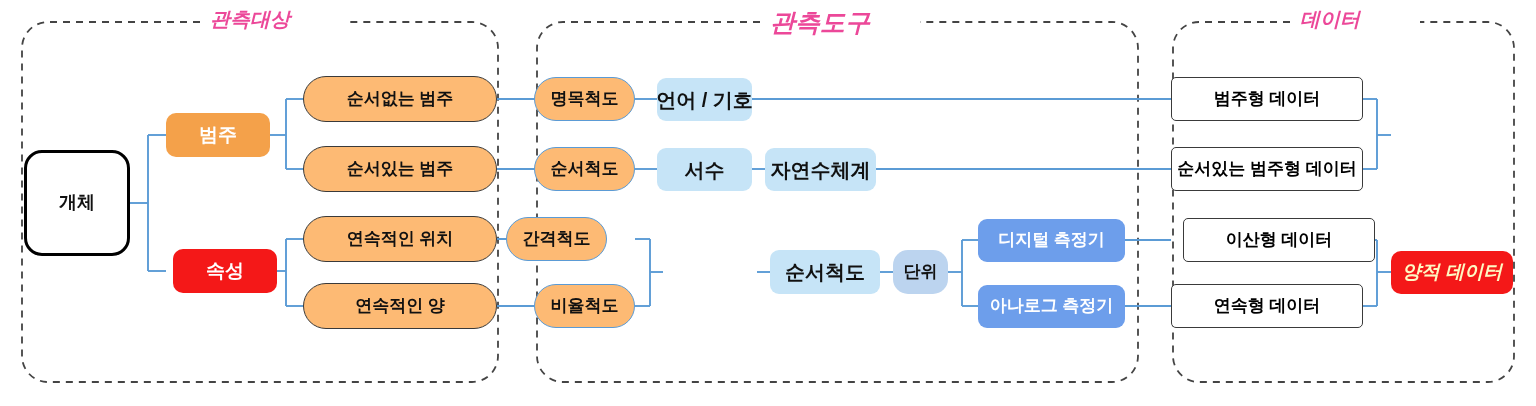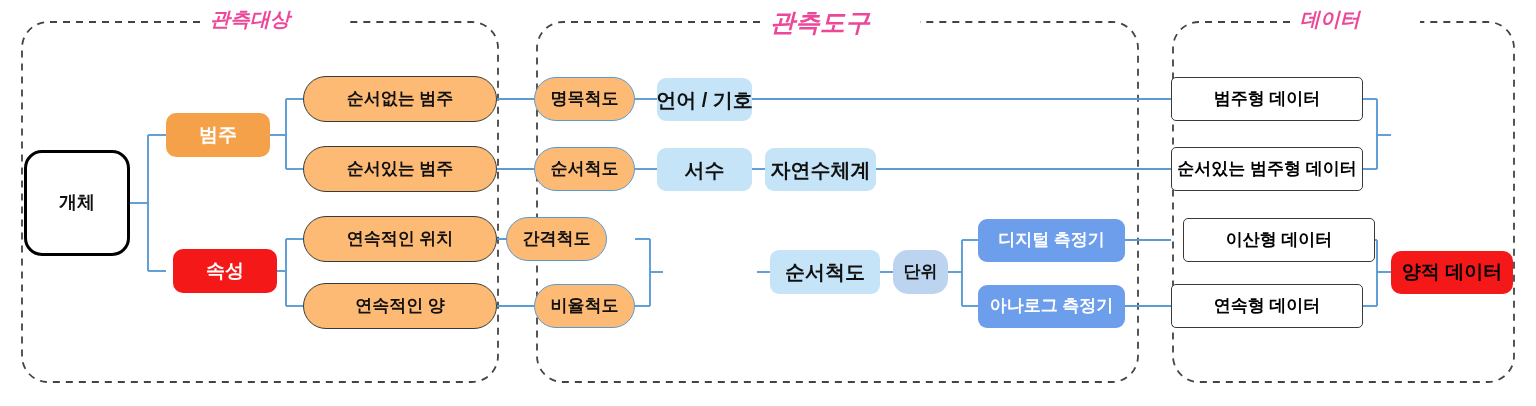--- a/index.html
+++ b/index.html
@@ -22,21 +22,21 @@
   .n-entity{border:3px solid #000;border-radius:18px;background:#fff;color:#111;font-size:18px;}
   .n-orange{background:#F4A14A;color:#fff;border-radius:10px;font-size:19px;}
   .n-red{background:#F41818;color:#fff;border-radius:10px;font-size:19px;margin-left:7px;}
   .n-pill{border:1.6px solid #3a3a3a;border-radius:999px;background:#fdba74;color:#111;font-size:17px;}
   .n-scale{border:1.8px solid #5B9BD5;border-radius:999px;background:#fdba74;color:#111;font-size:17px;}
   .n-lightbox{background:#C6E4F7;color:#111;border-radius:9px;font-size:20px;}
   .n-unitbox{background:#BCD4EF;color:#111;border-radius:15px;font-size:17px;}
   .n-bluebox{background:#6D9EEB;color:#fff;border-radius:9px;font-size:17px;}
   .n-rect{border:1.6px solid #3a3a3a;border-radius:5px;background:#fff;color:#000000;font-size:17px;}
   .n-orange-out{background:#F4A14A;color:#fff;border-radius:10px;font-size:19px;}
-  .n-red-out{background:#F41818;color:#000000;border-radius:10px;font-size:19px;}
+  .n-red-out{background:#F41818;color:#fef9c3;border-radius:10px;font-size:19px;font-style:italic;}
 </style>
 </head>
 <body>
 
 <div id="stage">
 
   <svg class="layer" viewBox="0 0 1536 406">
 
     <path d="M200,22 H48 A26,26 0 0 0 22,48 V356 A26,26 0 0 0 48,382 H472 A26,26 0 0 0 498,356 V48 A26,26 0 0 0 472,22 H330" fill="none" stroke="#444" stroke-width="1.8" stroke-dasharray="7,6"></path>
 

